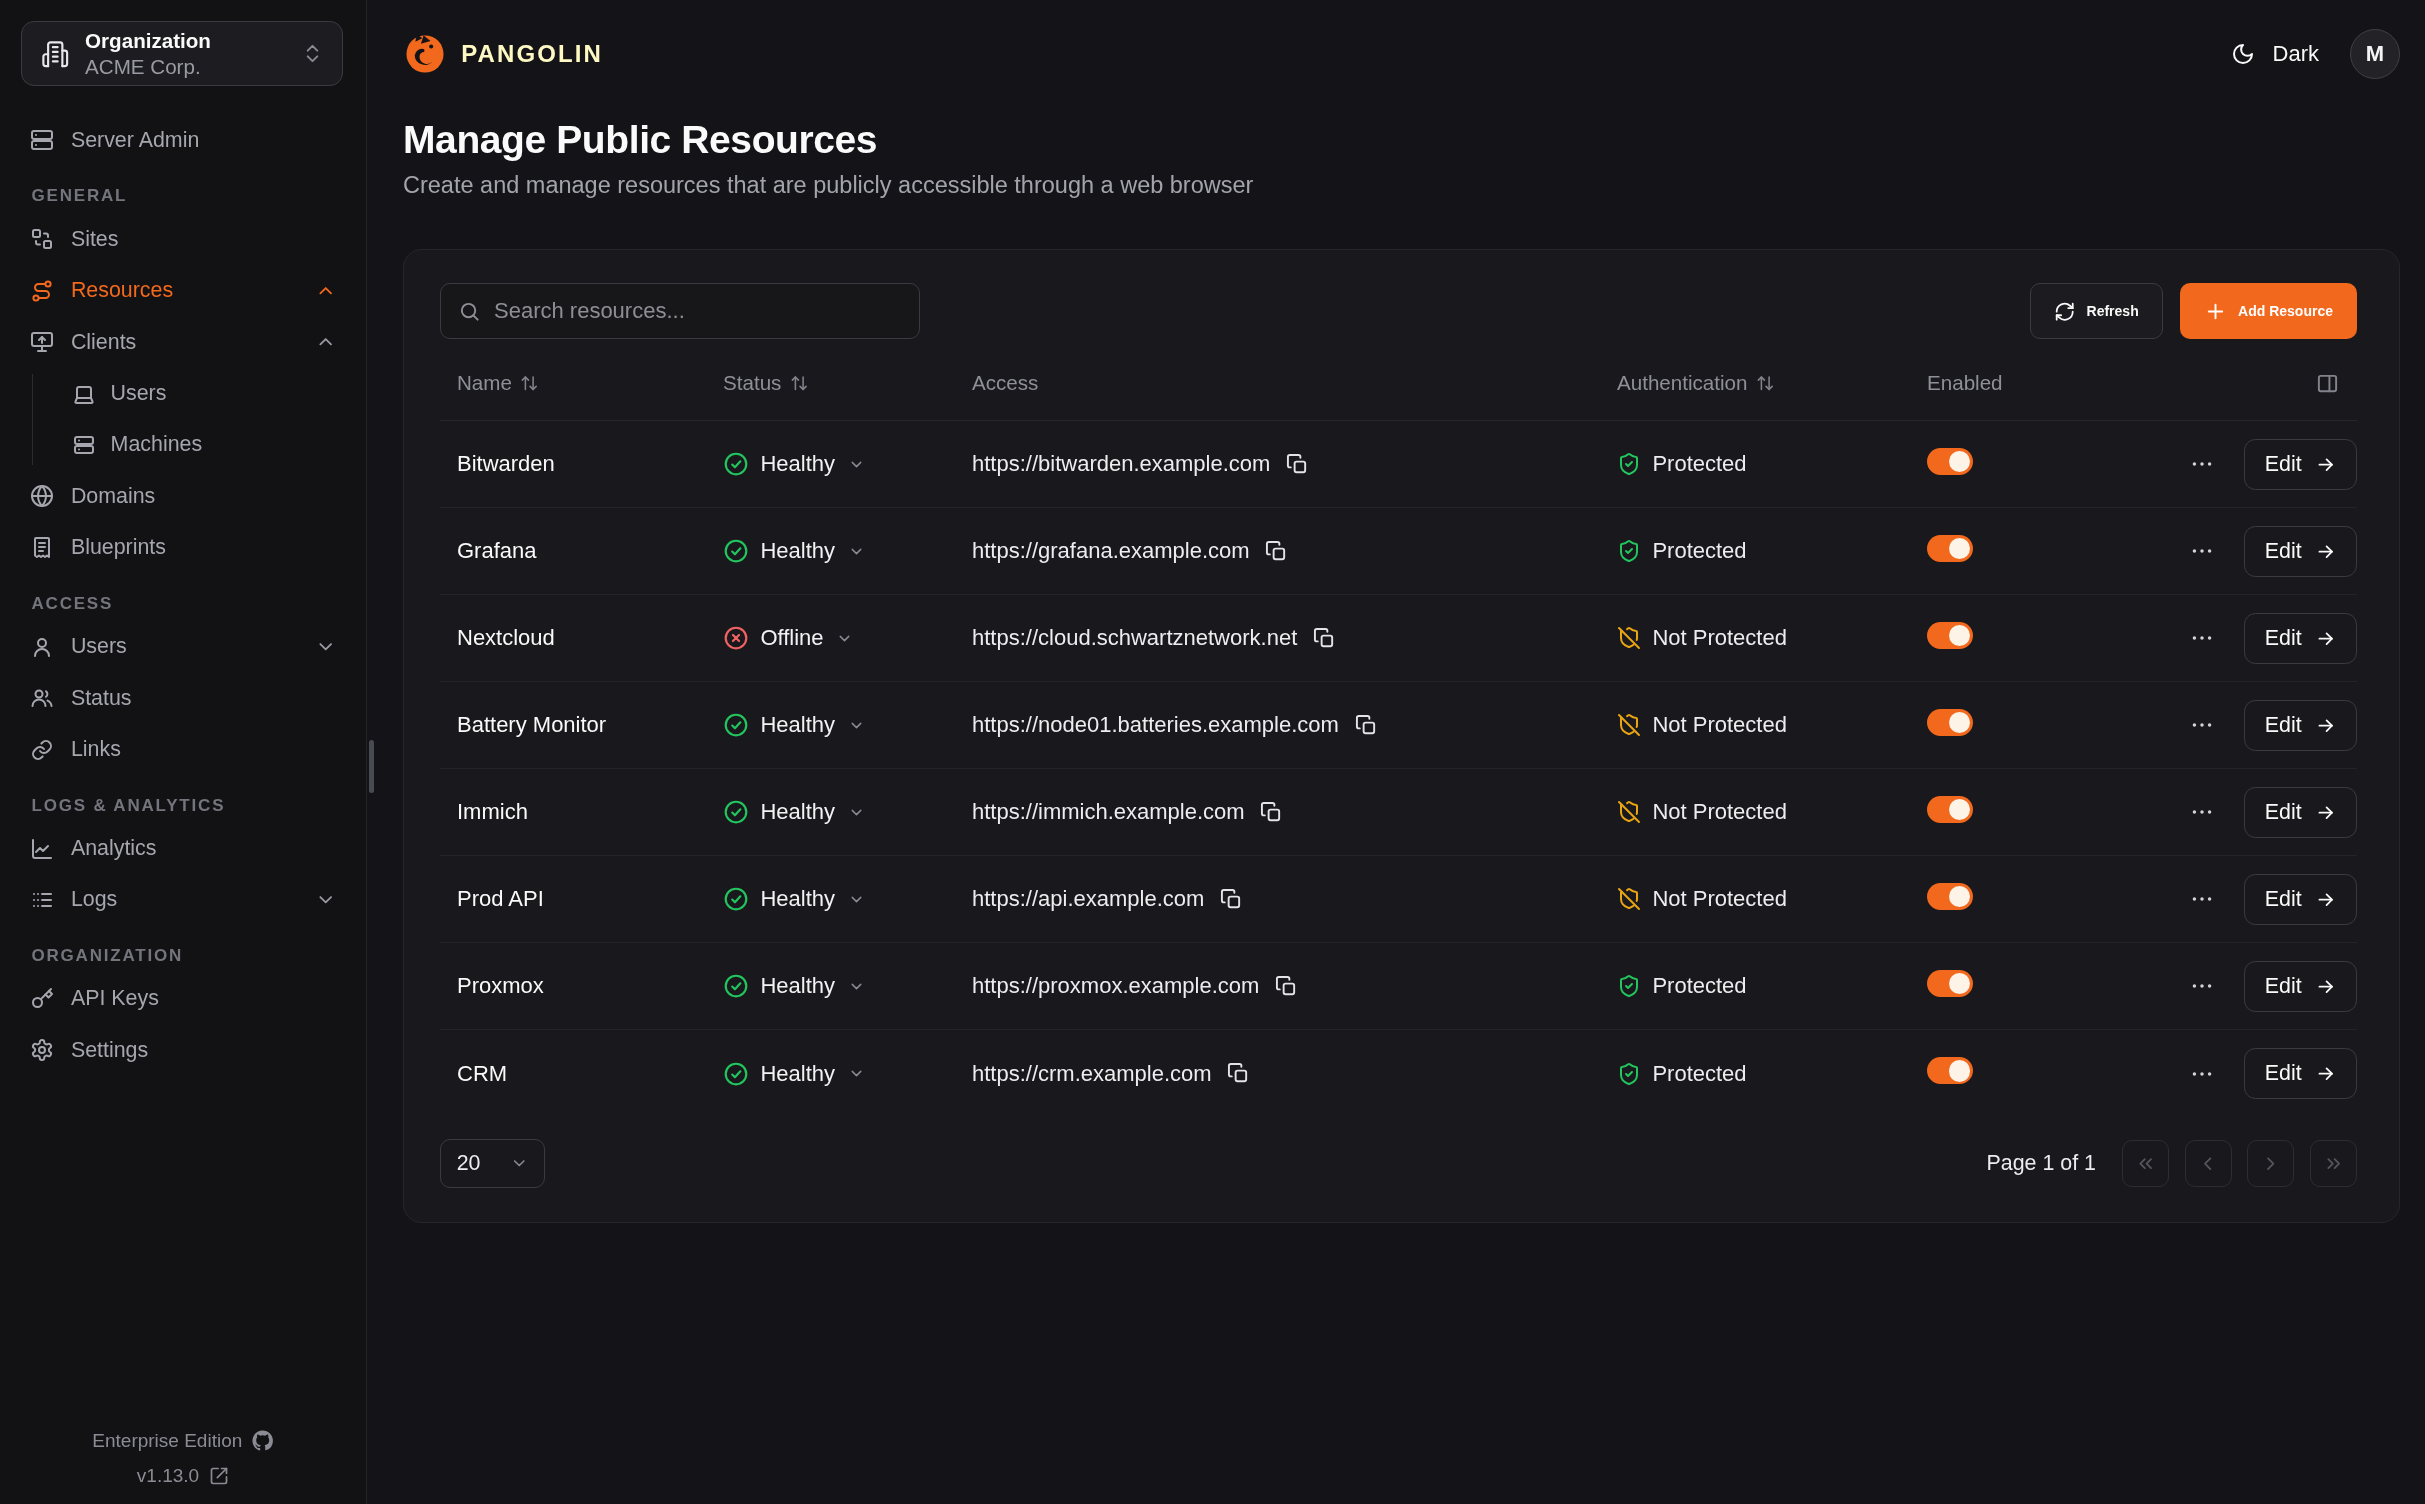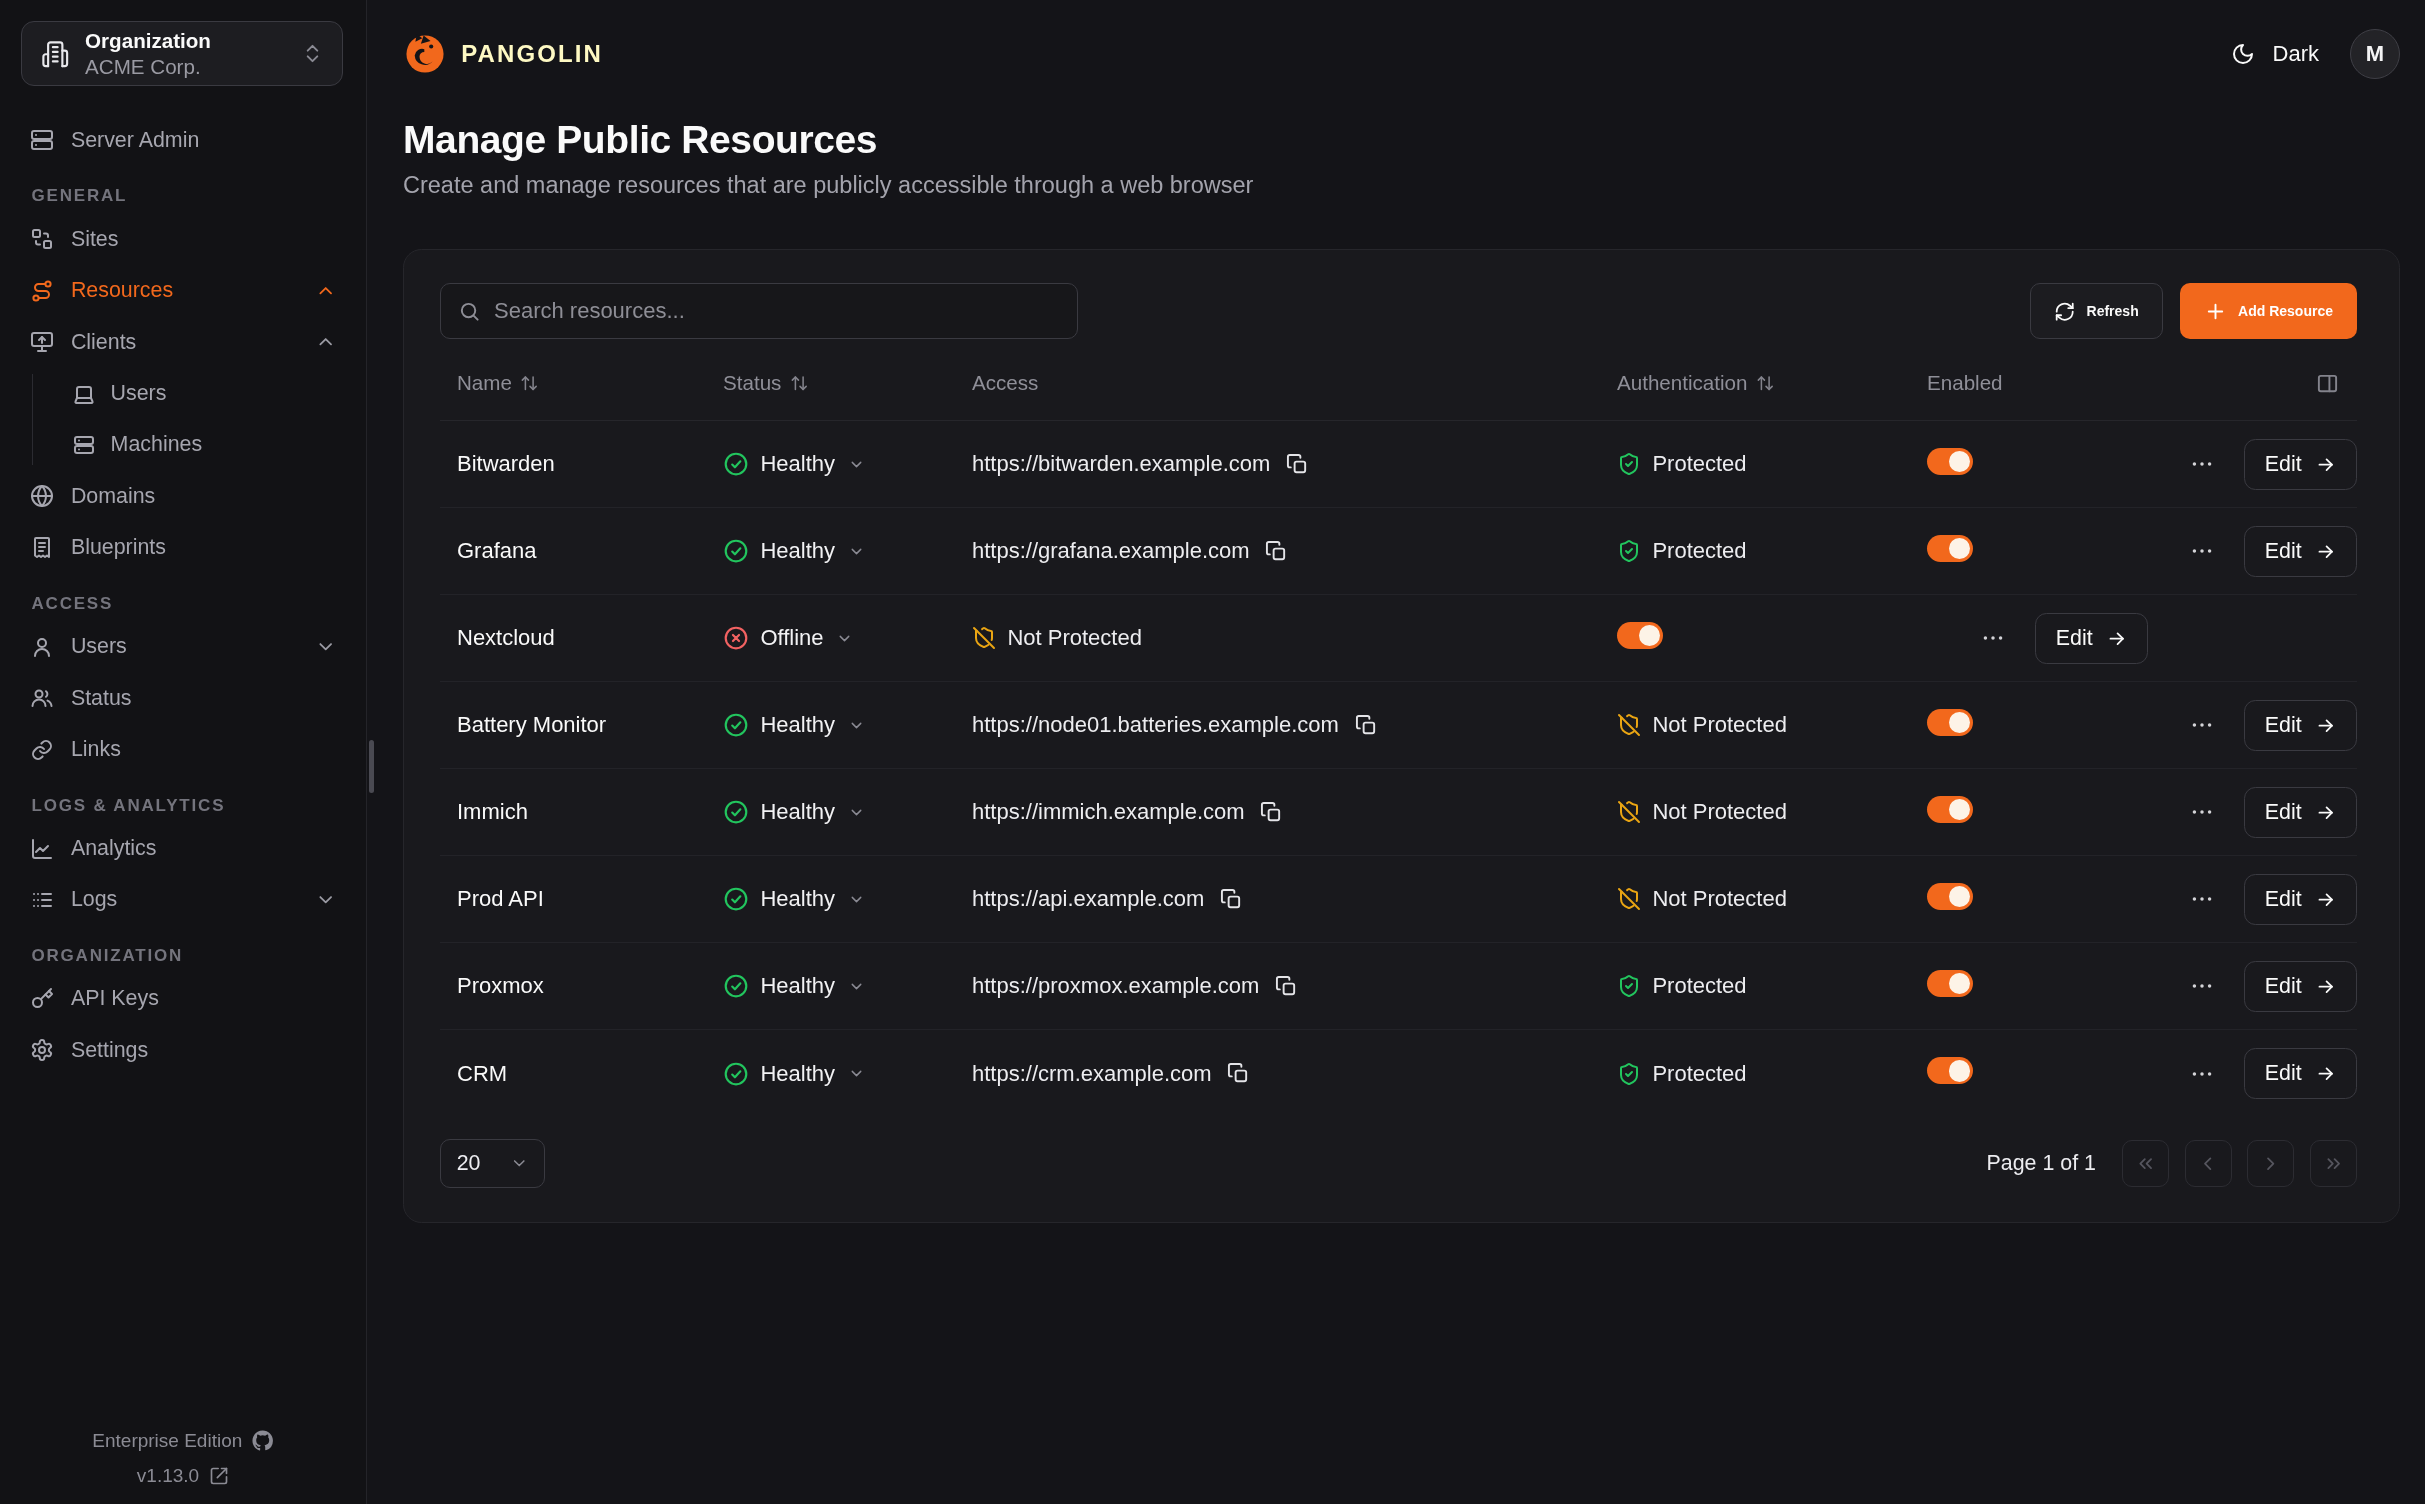--- a/index.html
+++ b/index.html
@@ -58,21 +58,21 @@
   .avatar{width:50px; height:50px; border-radius:50%; background:#232327; border:1.4px solid #3f3f46;
     display:flex; align-items:center; justify-content:center; font-size:22px; font-weight:700; cursor:pointer;}
 
   h1{margin-top:11.4px; font-size:39px; font-weight:700; color:#fafafa; letter-spacing:-0.4px;}
   .subtitle{margin-top:10px; font-size:23.5px; color:#a3a3ac;}
 
   .card{margin-top:50px; background:var(--card); border:1.4px solid var(--card-border);
     border-radius:18.5px; padding:33px 42px 34px 36px;}
 
   .toolbar{display:flex; align-items:center;}
-  .search{width:638px; height:56px; border:1.4px solid var(--input-border); border-radius:10px;
+  .search{width:480px; height:56px; border:1.4px solid var(--input-border); border-radius:10px;
     background:#17171a; display:flex; align-items:center; gap:13px; padding:8px 17px; color:#8e8e96;}
   .search input{flex:1; background:transparent; border:0; outline:none; color:#e8e8ec;
     font-size:22px; font-family:"Liberation Sans", sans-serif;}
   .search input::placeholder{color:#8e8e96;}
   .btn{height:56px; border-radius:10px; display:flex; align-items:center; gap:11.4px;
     font-size:14px; font-weight:700; cursor:pointer; border:1.4px solid transparent;}
   .btn-refresh{margin-left:auto; padding:0 23px; background:#1c1c20; border-color:var(--input-border); color:#fafafa;}
   .btn-add{margin-left:17px; padding:0 24px; background:var(--accent); color:#ffffff; border:0;}
 
   .thead, .trow{display:grid; grid-template-columns:266px 249px 645px 310px 221px 1fr;
@@ -608,20 +608,29 @@
                 </svg>
               </span>
         <span>Offline</span>
         <span class="ic chev">
                 <svg width="17" height="17" viewBox="0 0 24 24" fill="none" stroke="currentColor" stroke-width="2" stroke-linecap="round" stroke-linejoin="round">
                   <path d="m6 9 6 6 6-6"></path>
                 </svg>
               </span>
       </button>
     </div>
+    <div class="cell-access">
+      <span>https://cloud.schwartznetwork.net</span>
+      <button class="copy-btn">
+              <svg width="23" height="23" viewBox="0 0 24 24" fill="none" stroke="currentColor" stroke-width="2" stroke-linecap="round" stroke-linejoin="round">
+                <rect x="9" y="9" width="11" height="11" rx="2"></rect>
+                <path d="M5 15H4a2 2 0 0 1-2-2V4a2 2 0 0 1 2-2h9a2 2 0 0 1 2 2v1"></path>
+              </svg>
+            </button>
+    </div>
     <div class="cell-auth">
 
       <span class="ic ic-shieldoff">
               <svg width="24" height="24" viewBox="0 0 24 24" fill="none" stroke="currentColor" stroke-width="2" stroke-linecap="round" stroke-linejoin="round">
                 <path d="M19.7 14a7 7 0 0 0 .3-2V6a1 1 0 0 0-1-1c-2 0-4.5-1.2-6.24-2.72a1.17 1.17 0 0 0-1.52 0c-.35.31-.73.6-1.14.87"></path>
                 <path d="M4.73 4.73 4 5v7c0 5 3.5 7.5 7.66 8.95a1 1 0 0 0 .67.01c1.5-.52 2.96-1.22 4.22-2.17"></path>
                 <path d="m2 2 20 20"></path>
               </svg>
             </span>
       <span>Not Protected</span>

